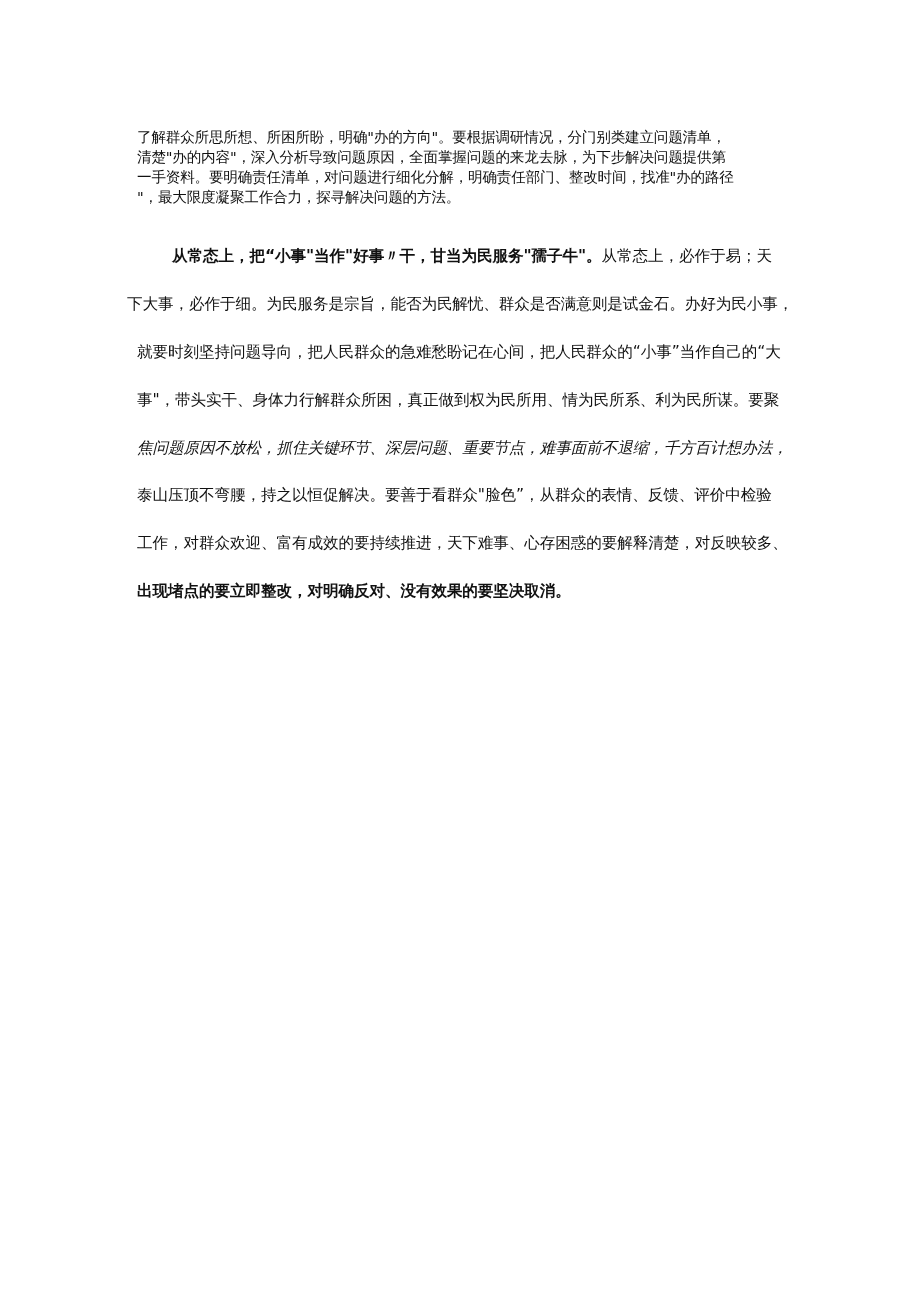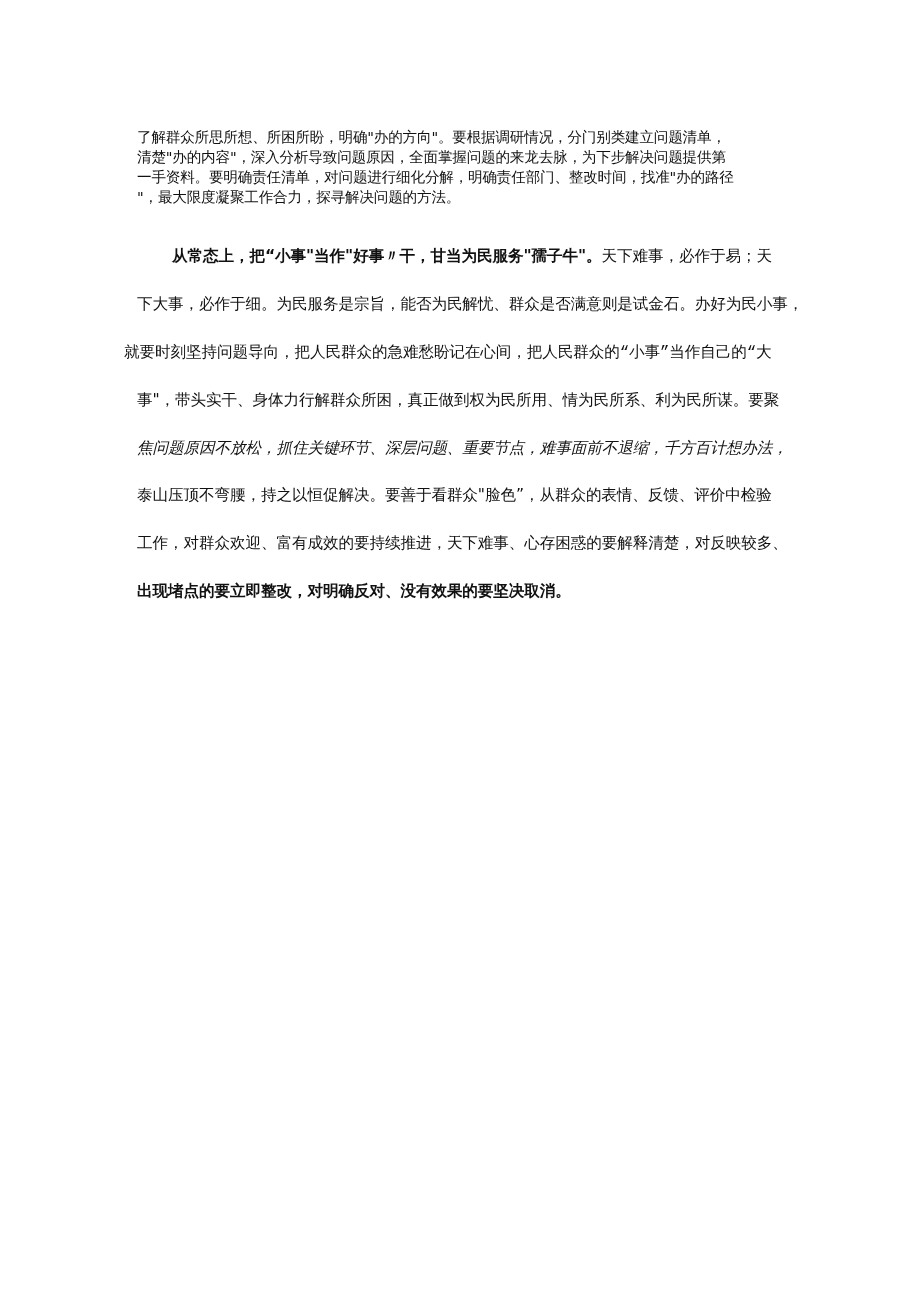--- a/index.html
+++ b/index.html
@@ -16,23 +16,23 @@
 <div>
   <div>
     <div class="line p1" style="left:137px; top:128px;">了解群众所思所想、所困所盼，明确"办的方向"。要根据调研情况，分门别类建立问题清单，</div>
     <div class="line p1" style="left:137px; top:148px;">清楚"办的内容"，深入分析导致问题原因，全面掌握问题的来龙去脉，为下步解决问题提供第</div>
     <div class="line p1" style="left:137px; top:168px;">一手资料。要明确责任清单，对问题进行细化分解，明确责任部门、整改时间，找准"办的路径</div>
     <div class="line p1" style="left:137px; top:188px;">"，最大限度凝聚工作合力，探寻解决问题的方法。</div>
   </div>
 
   <div>
     <div class="line p2" style="left:172px; top:246px;">
-      <span class="bold">从常态上，把“小事"当作"好事〃干，甘当为民服务"孺子牛"。</span><span>天下难事，必作于易；天</span>
+      <span class="bold">从常态上，把“小事"当作"好事〃干，甘当为民服务"孺子牛"。</span><span>从常态上，必作于易；天</span>
     </div>
-    <div class="line p2" style="left:137px; top:294px;">下大事，必作于细。为民服务是宗旨，能否为民解忧、群众是否满意则是试金石。办好为民小事，</div>
-    <div class="line p2" style="left:124px; top:342px;font-family:Liberation Mono, monospace;">就要时刻坚持问题导向，把人民群众的急难愁盼记在心间，把人民群众的“小事”当作自己的“大</div>
+    <div class="line p2" style="left:127px; top:294px;">下大事，必作于细。为民服务是宗旨，能否为民解忧、群众是否满意则是试金石。办好为民小事，</div>
+    <div class="line p2" style="left:137px; top:342px;">就要时刻坚持问题导向，把人民群众的急难愁盼记在心间，把人民群众的“小事”当作自己的“大</div>
     <div class="line p2" style="left:137px; top:390px;">事"，带头实干、身体力行解群众所困，真正做到权为民所用、情为民所系、利为民所谋。要聚</div>
     <div class="line p2" style="left:137px; top:438px;font-style:italic;">焦问题原因不放松，抓住关键环节、深层问题、重要节点，难事面前不退缩，千方百计想办法，</div>
     <div class="line p2" style="left:137px; top:485px;">泰山压顶不弯腰，持之以恒促解决。要善于看群众"脸色”，从群众的表情、反馈、评价中检验</div>
     <div class="line p2" style="left:137px; top:533px;">工作，对群众欢迎、富有成效的要持续推进，天下难事、心存困惑的要解释清楚，对反映较多、</div>
     <div class="line p2" style="left:137px; top:581px;font-weight:bold;">出现堵点的要立即整改，对明确反对、没有效果的要坚决取消。</div>
   </div>
 </div>
 
 </body></html>

